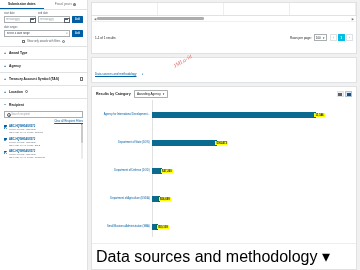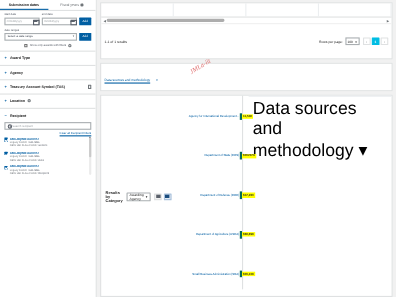--- a/index.html
+++ b/index.html
@@ -86,21 +86,21 @@
   .rpp .sel { height: 7px; min-width: 13px; border: 1px solid #a9aeb1; background:#fff; display: flex; align-items: center; justify-content: space-between; padding: 0 1.2px; font-size: 2.9px; color: #1b1b1b; }
   .pager { display: flex; align-items: center; gap: 1.2px; margin-left: 3px; }
   .pg { width: 7px; height: 7px; border: 1px solid #dfe1e2; background:#fff; display: flex; align-items: center; justify-content: center; font-size: 2.9px; color: #71767a; border-radius:0.5px;}
   .pg.cur { background: #00bde3; border-color:#00bde3; color: #fff; font-weight:bold; }
 
   .dsm { padding: 3px; }
   .dsm .lnk { font-size: 3px; color: #005ea2; text-decoration: underline; }
   .dsm .cv { font-size: 2.6px; color:#005ea2; margin-left:1px;}
 
   
-  .chartcard { flex: 1; display: flex; flex-direction: row; min-height:0; }
+  .chartcard { flex: 1; display: flex; flex-direction: column; min-height:0; }
   .chart-hd { display: flex; align-items: center; padding: 3px 4px 2px 4px; gap: 3px; }
   .chart-title { font-size: 3.6px; font-weight: bold; color: #1b1b1b; }
   .cat-sel { height: 8px; border: 1px solid #a9aeb1; border-radius: 0.8px; display: flex; align-items: center; gap: 2px; padding: 0 2.2px; background:#fff; }
   .cat-sel .v { font-size: 3.1px; color: #1b1b1b; }
   .cat-sel .c { font-size: 3px; color: #1b1b1b; }
   .viewtoggle { margin-left: auto; display: flex; gap: 1.5px; }
   .vbtn { width: 7px; height: 6px; border: 1px solid #dfe1e2; background: #f0f0f0; display:flex;align-items:center;justify-content:center; border-radius:0.5px; }
   .vbtn.on { background: #dfe8f2; border-color:#aac2dc; }
   .vbtn i { display:block; width:4px; height:3px; background:#5b616b; }
   .vbtn.on i { background:#1b4d7e; }

